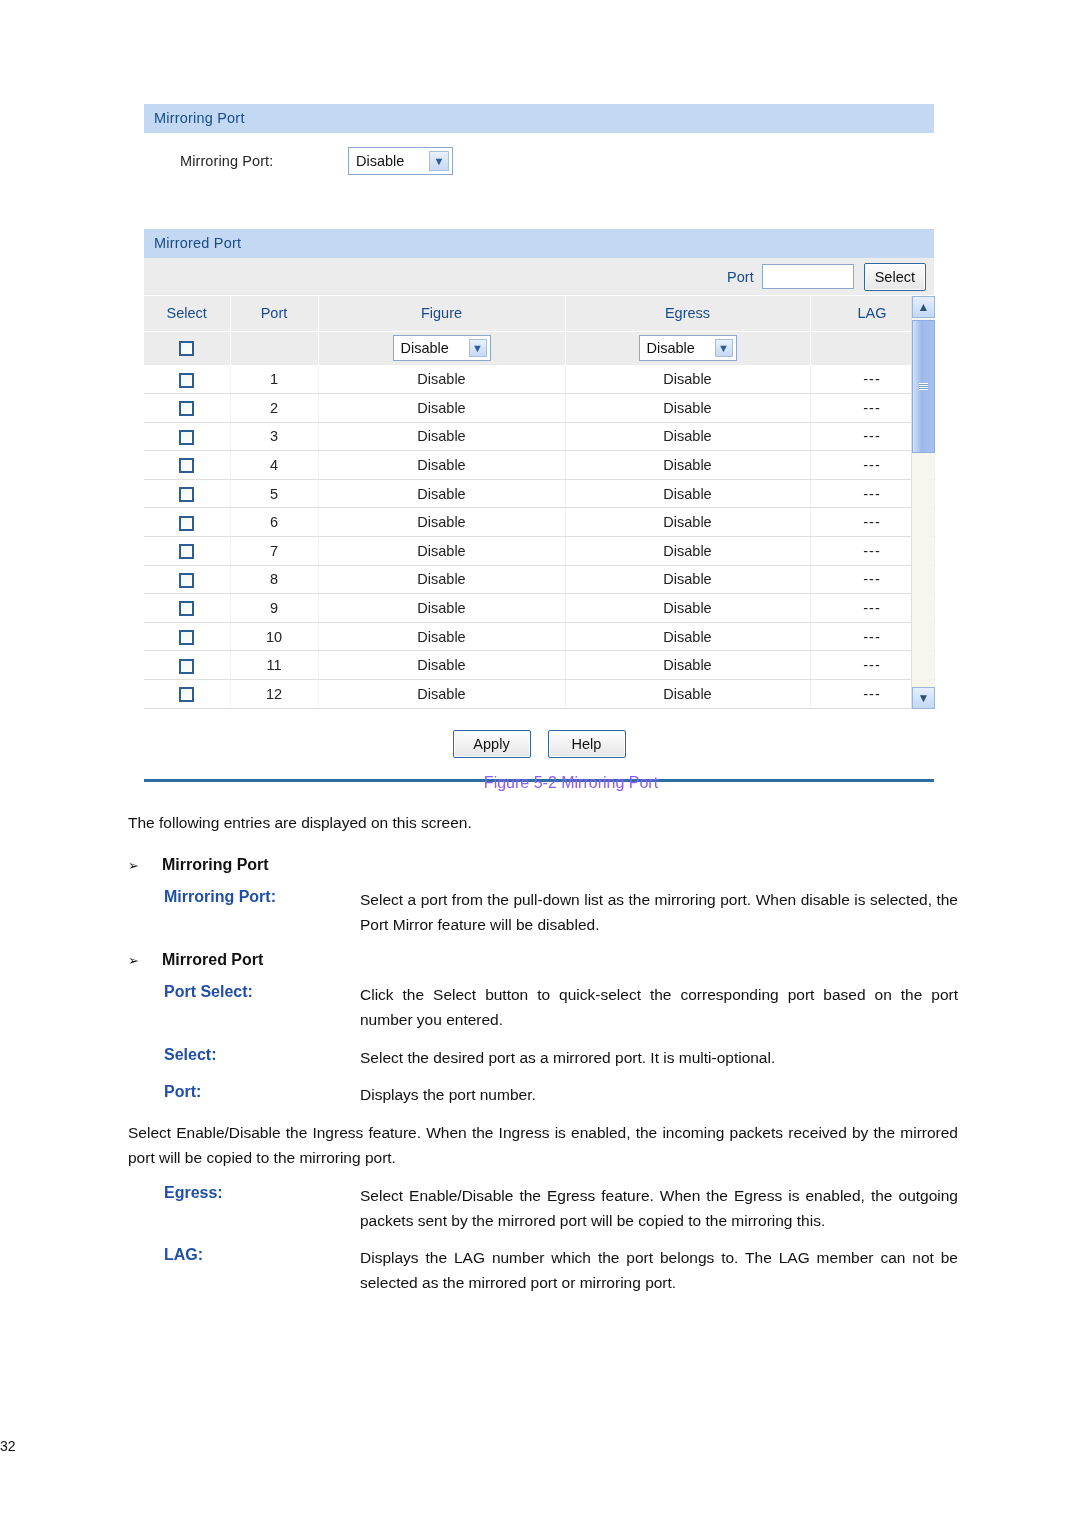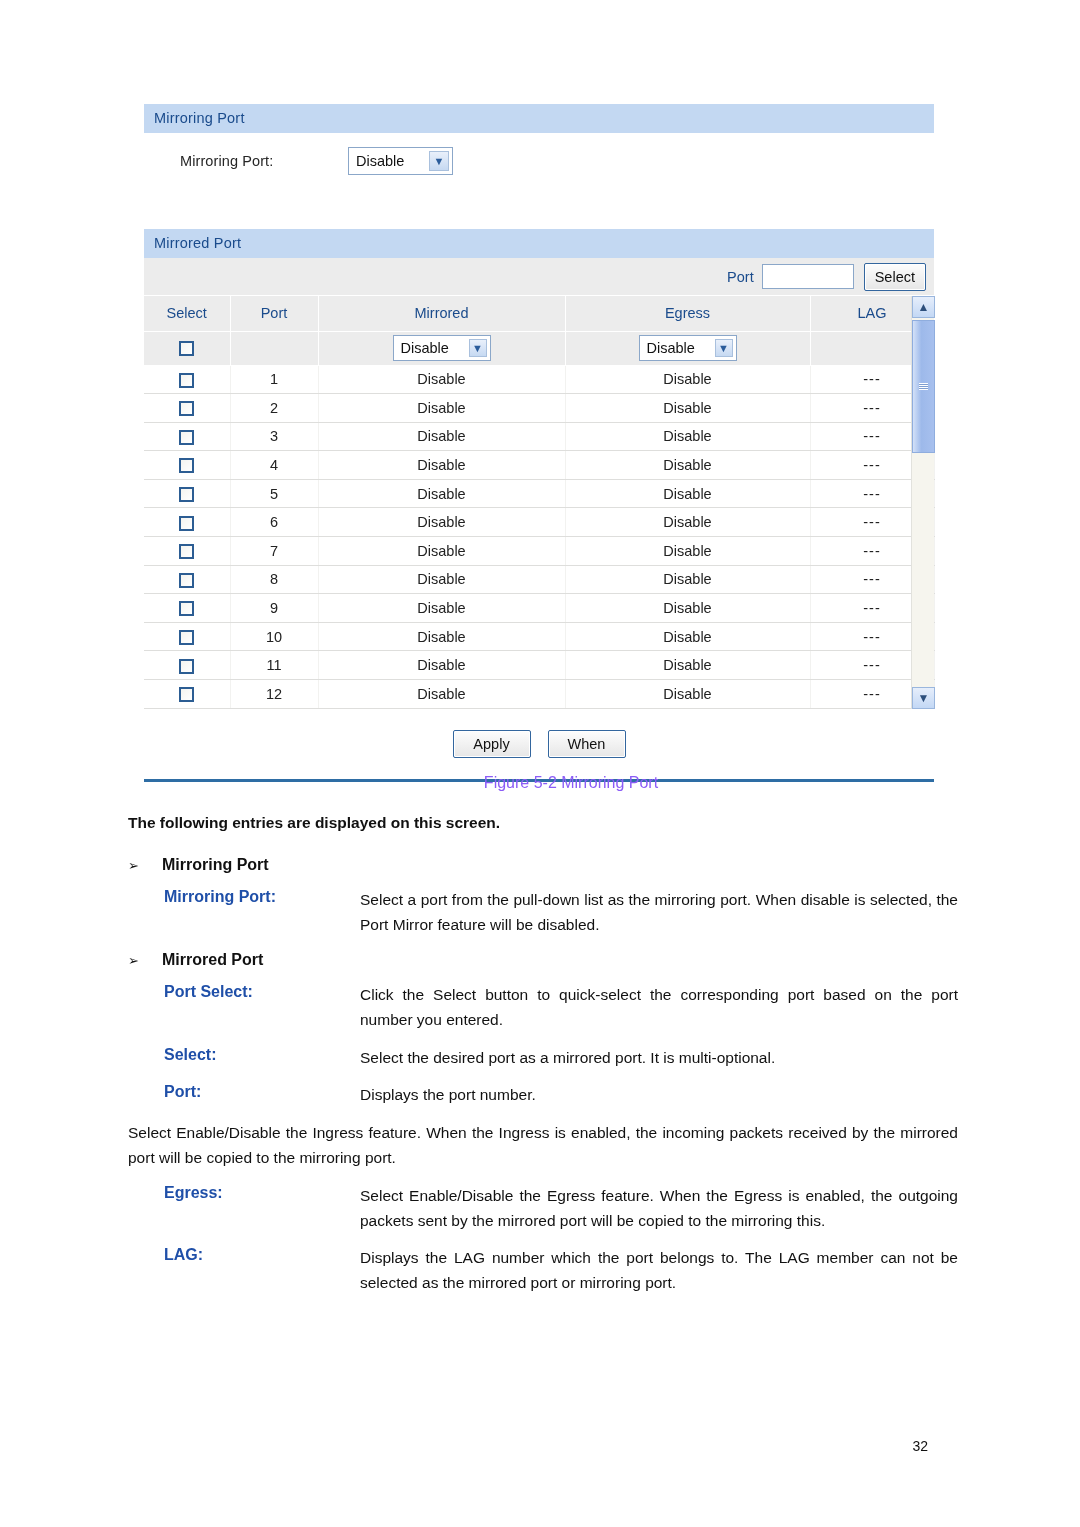--- a/index.html
+++ b/index.html
@@ -224,21 +224,21 @@
     margin-left: 31px;
   }
   .doc {
     position: absolute;
     top: 812px;
     left: 128px;
     width: 830px;
     font-size: 15.5px;
     color: #111;
   }
-  .intro { margin: 0 0 22px 0; line-height: 1.45; font-weight: bold; }
+  .intro { margin: 0 0 22px 0; line-height: 1.45; }
   .bullet {
     display: flex;
     align-items: baseline;
     margin: 0 0 14px 0;
   }
   .bullet .arrow {
     width: 34px;
     color: #111;
     font-size: 13px;
   }
@@ -263,21 +263,21 @@
     text-align: justify;
     line-height: 1.6;
     font-size: 15.5px;
     color: #111;
   }
   .entry .desc p { margin: 0; }
   .pagenum {
     position: absolute;
     top: 1438px;
     left: 0; width: 928px;
-    text-align: right;
+    text-align: left;
     font-size: 14px;
     color: #111;
   }
 </style>
 </head>
 <body>
 
 <div class="page">
 
   <div class="figure">
@@ -310,21 +310,21 @@
           <col class="c-select">
             <col class="c-port">
             <col class="c-ing">
             <col class="c-egr">
             <col class="c-lag">
         </colgroup>
         <thead>
           <tr>
             <th>Select</th>
             <th>Port</th>
-            <th>Mirrored</th>
+            <th>Figure</th>
             <th>Egress</th>
             <th>LAG</th>
           </tr>
         </thead>
         <tbody>
           <tr class="ctrlrow">
             <td>
               <span class="cbx"></span>
             </td>
             <td></td>
@@ -434,21 +434,21 @@
         <div class="sc-btn">▲</div>
         <div class="sc-thumb">
           <span class="grip"></span>
         </div>
         <div class="sc-btn bottom">▼</div>
       </div>
     </div>
 
     <div class="actions">
       <button class="btn btn-wide">Apply</button>
-      <button class="btn btn-wide">When</button>
+      <button class="btn btn-wide">Help</button>
     </div>
 
     <div class="divider"></div>
   </div>
 
   <div class="caption">Figure 5-2 Mirroring Port</div>
 
   <div class="doc">
     <p class="intro">The following entries are displayed on this screen.</p>
     <div id="sections">

